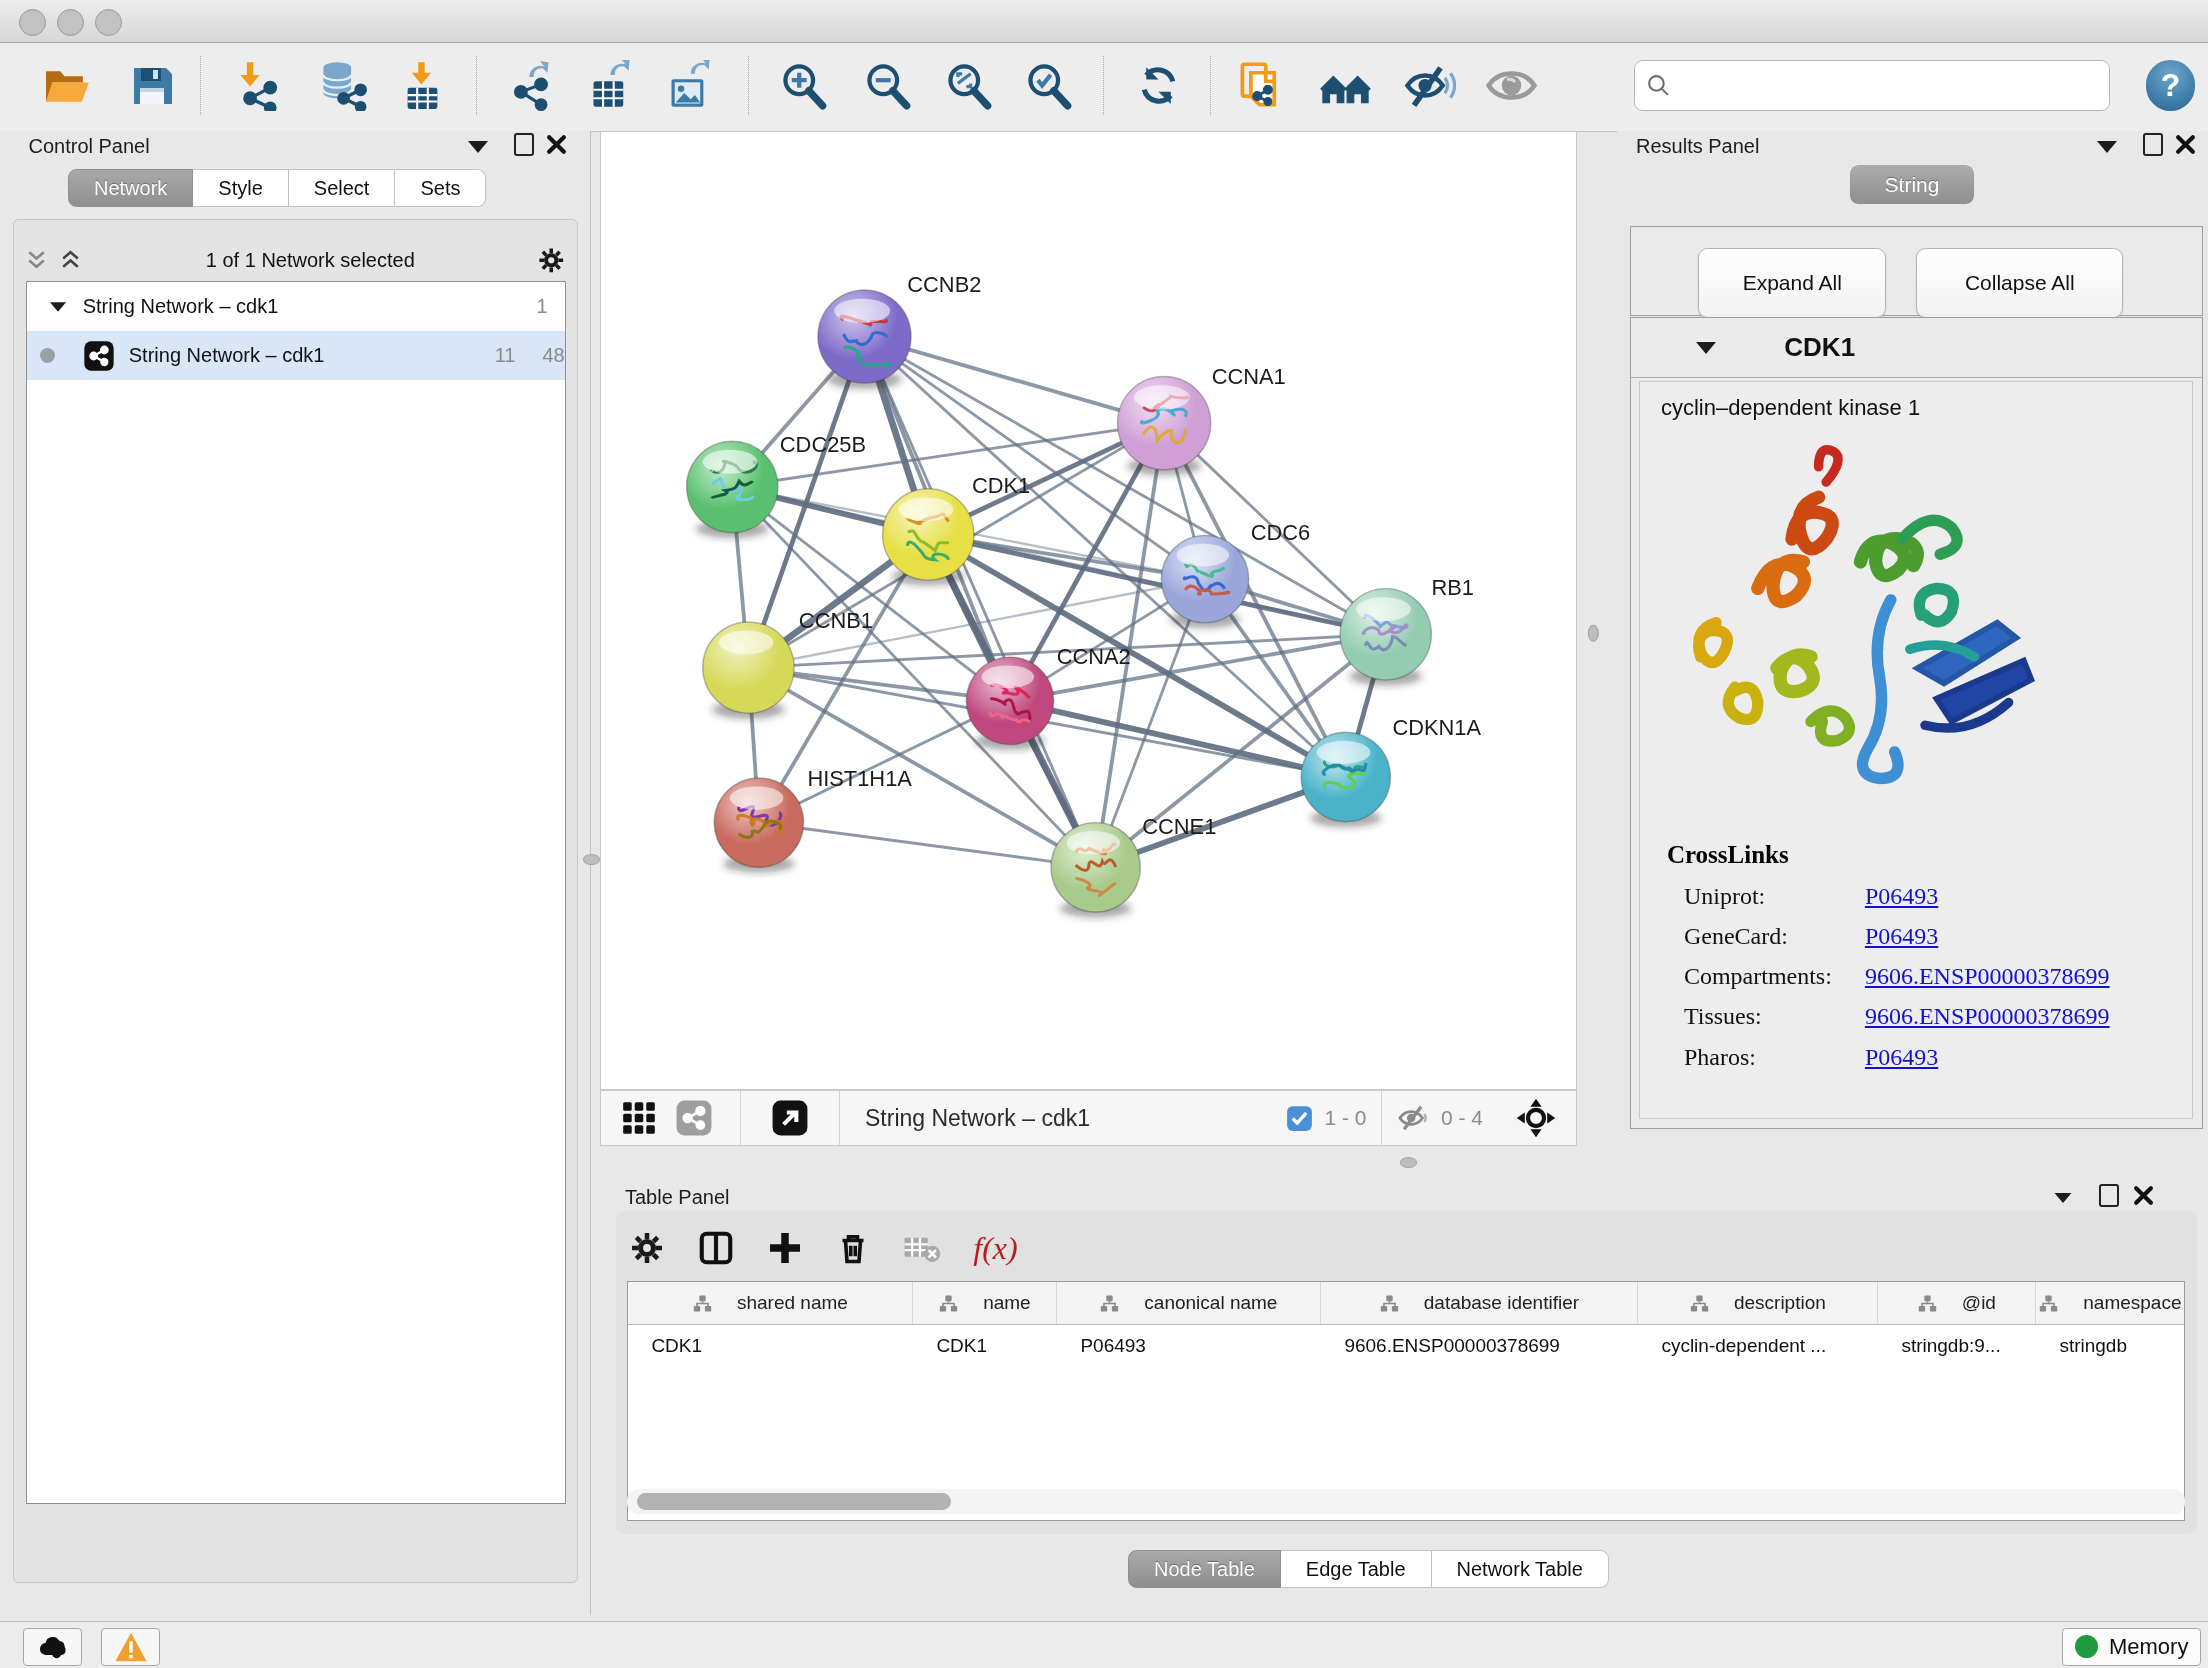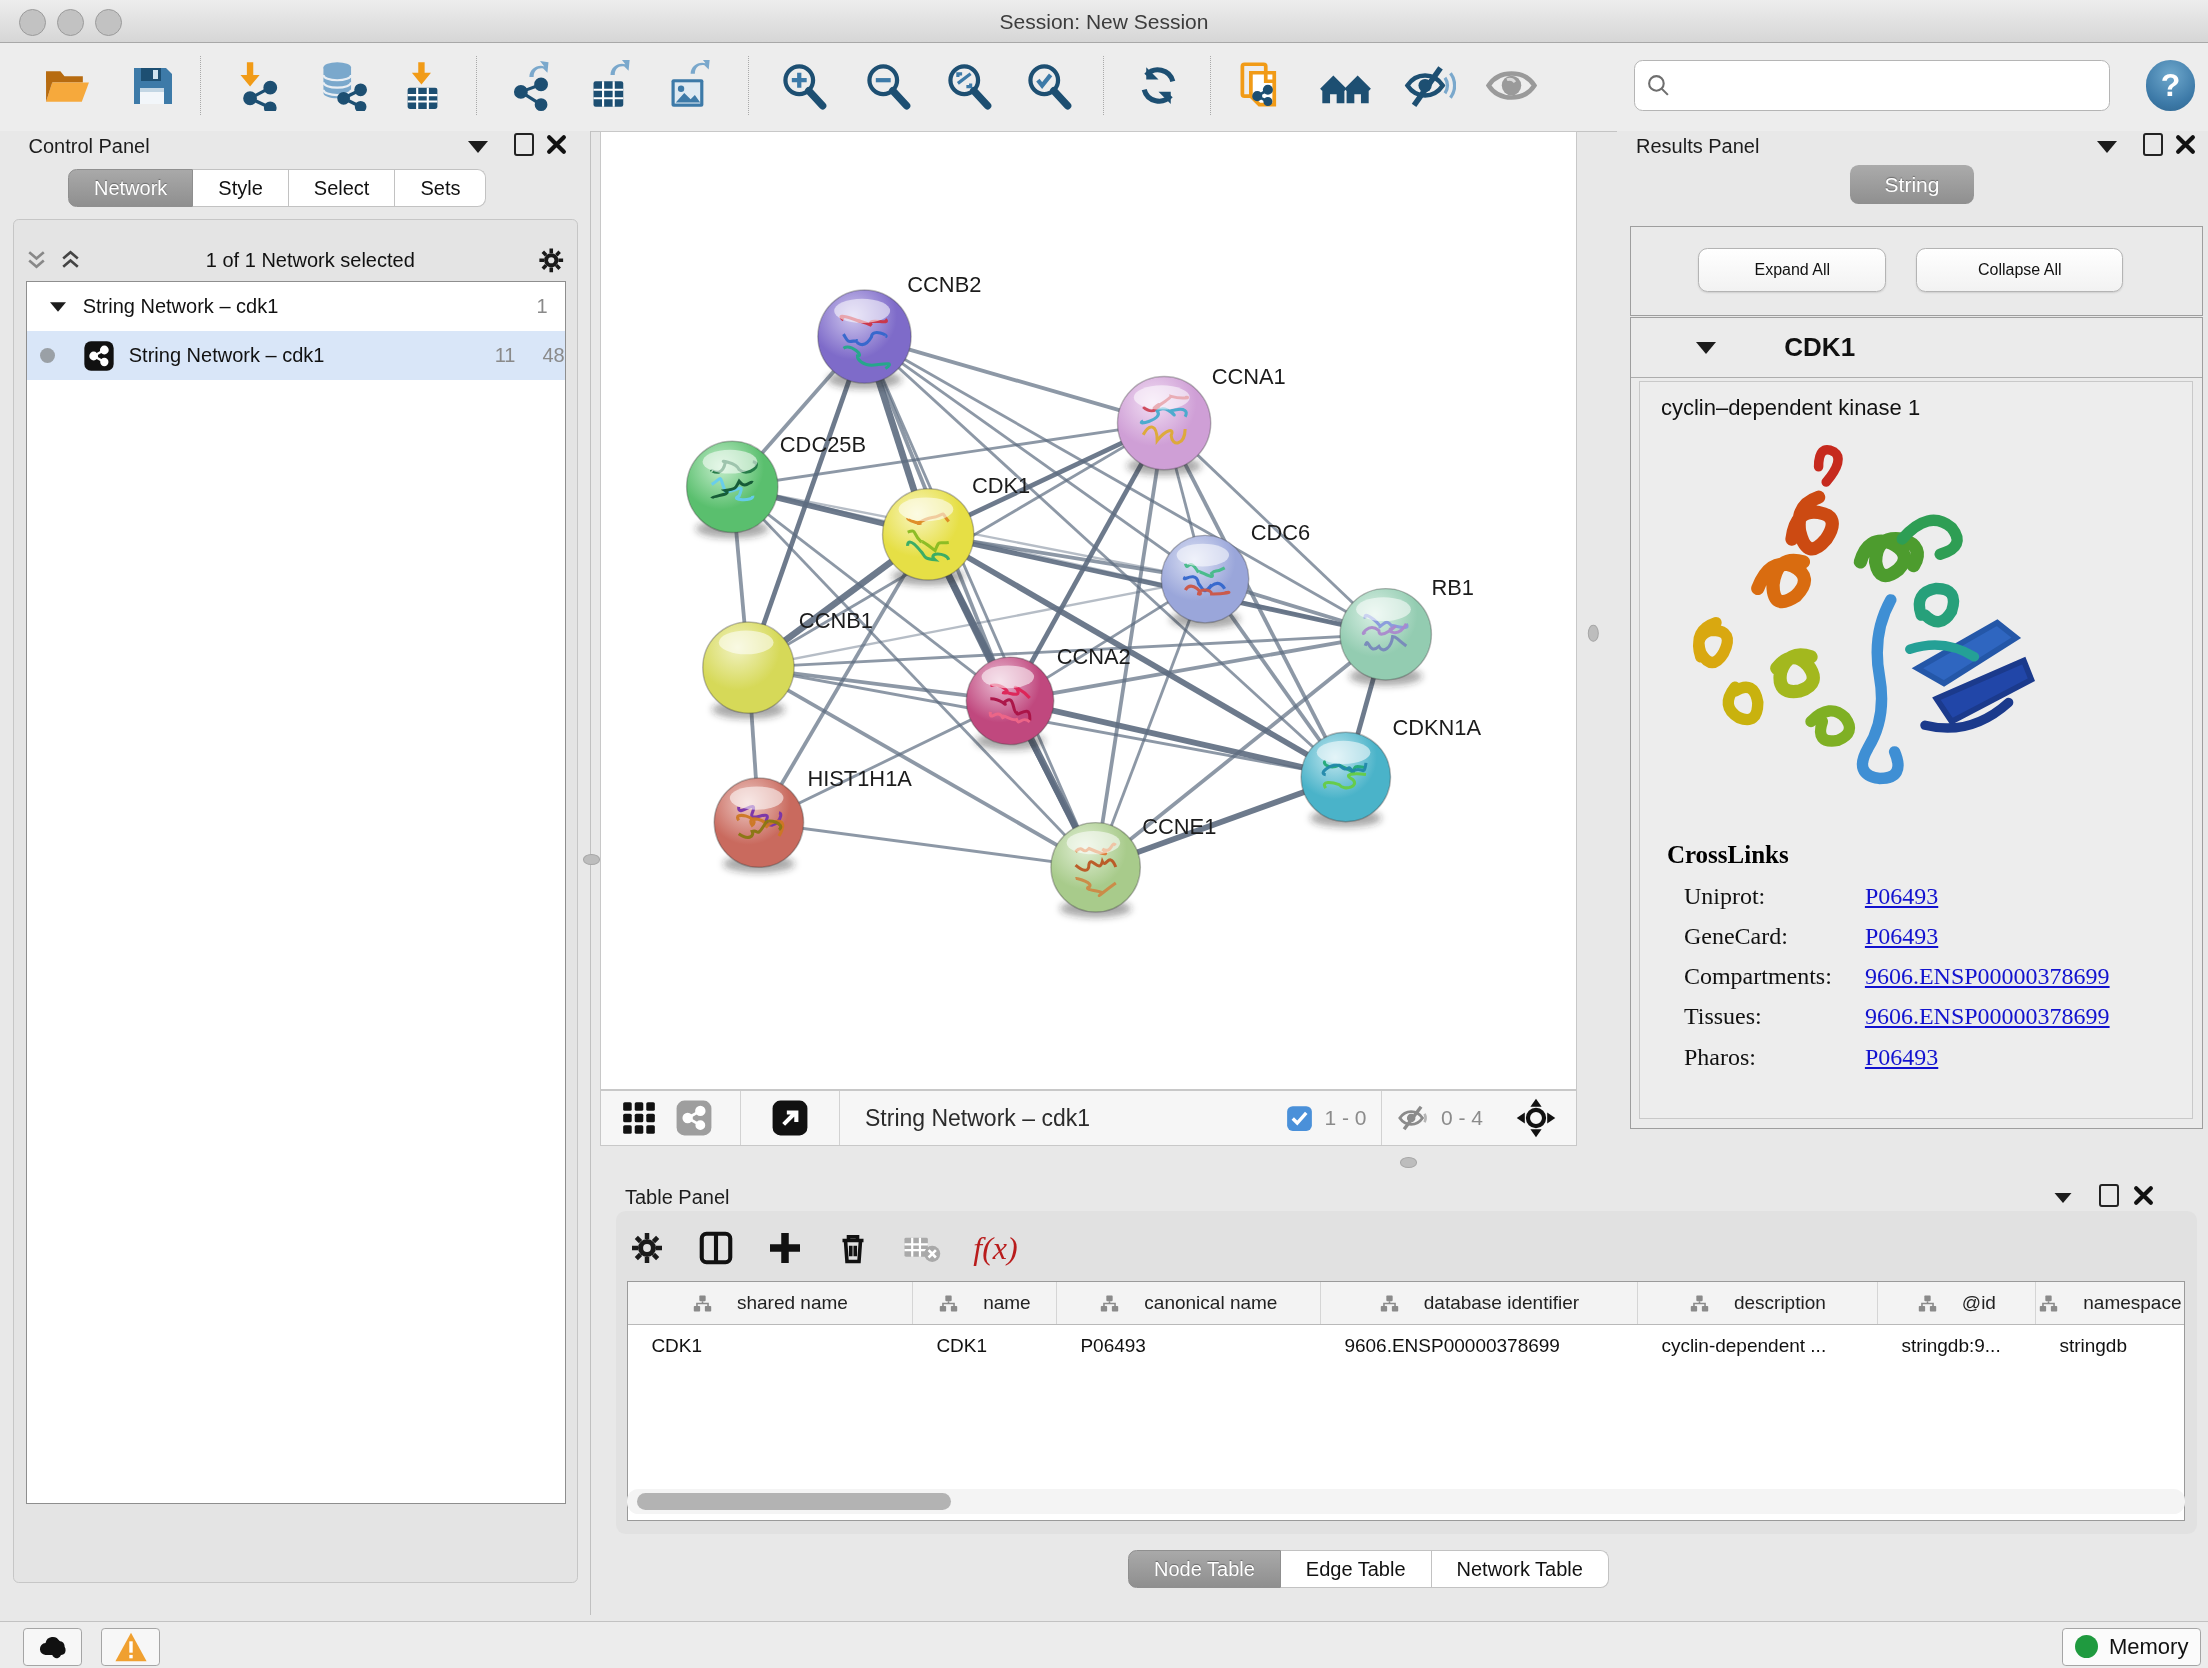--- a/index.html
+++ b/index.html
@@ -46,21 +46,21 @@
   #net-canvas{left:600px;top:131px;width:977px;height:959px;background:#fff;border:1px solid #c8c8c8;box-sizing:border-box;}
   #net-toolbar{left:600px;top:1090px;width:977px;height:56px;background:#f6f6f6;
     border:1px solid #c8c8c8;display:flex;align-items:center;box-sizing:border-box;}
   .ntb-sep{width:0;height:100%;border-left:1px solid #d2d2d2;}
   #net-name{font-size:23px;color:#2b2b2b;}
   .dim-txt{font-size:21px;color:#8b8b8b;}
   
   #results-panel{left:1617px;top:131px;width:592px;height:1015px;background:#e8e8e8;}
   #rp-outer1{left:13.3px;top:95px;width:571px;height:88px;background:#eaeaea;border:1px solid #9e9e9e;}
   .rp-btn{background:linear-gradient(#ffffff,#f2f2f2);border:1px solid #b4b4b4;border-radius:9.5px;
-    font-size:16px;color:#111;padding:12px 0;text-align:center;box-shadow:0 1px 1.9px rgba(0,0,0,.12);}
+    font-size:21px;color:#111;padding:22px 0;text-align:center;box-shadow:0 1px 1.9px rgba(0,0,0,.12);}
   #rp-group{left:13.3px;top:186px;width:571px;height:810px;border:1px solid #9e9e9e;background:#ebebeb;}
   #rp-grouphdr{left:0;top:0;width:100%;height:59px;display:flex;align-items:center;border-bottom:1px solid #adadad;}
   #rp-content{left:7.6px;top:63px;width:554px;height:738px;background:#ededed;border:1px solid #c9c9c9;box-sizing:border-box;overflow:hidden;}
   .serif{font-family:"Liberation Serif","DejaVu Serif",serif;}
   .xl-row{display:flex;font-size:24px;margin:13.3px 0 0 44px;}
   .xl-label{width:181px;color:#111;}
   .xl-link{color:#1212cf;text-decoration:underline;}
   
   #table-panel{left:600px;top:1165px;width:1608px;height:455px;}
   #tp-box{left:16px;top:46px;width:1581px;height:323px;background:#e1e1e1;border-radius:9.5px;}
@@ -81,21 +81,20 @@
     display:flex;align-items:center;justify-content:center;gap:11.4px;font-size:22px;color:#111;box-sizing:border-box;}
   .handle{width:15px;height:8.6px;background:#bdbdbd;border-radius:50%;border:1px solid #a6a6a6;}
 </style>
 </head>
 <body>
 
 <div id="titlebar" class="abs">
   <div class="tl abs" style="left:19px"></div>
   <div class="tl abs" style="left:57px"></div>
   <div class="tl abs" style="left:95px"></div>
-  <div id="win-title" class="abs">Session: New Session</div>
 </div>
 
 <div id="toolbar" class="abs">
   <div class="tbtn abs" style="left:39px">
     <svg width="49" height="49" viewBox="0 0 48 48">
         <path d="M4 10 h14 l4 5 h18 v6 H4z" fill="#b76b10"></path>
         <path d="M4 40 L10 21 h36 l-7 19z" fill="#f6a93c"></path>
         <path d="M4 10 v30 l6-19" fill="#b76b10"></path>
       </svg>
   </div>

